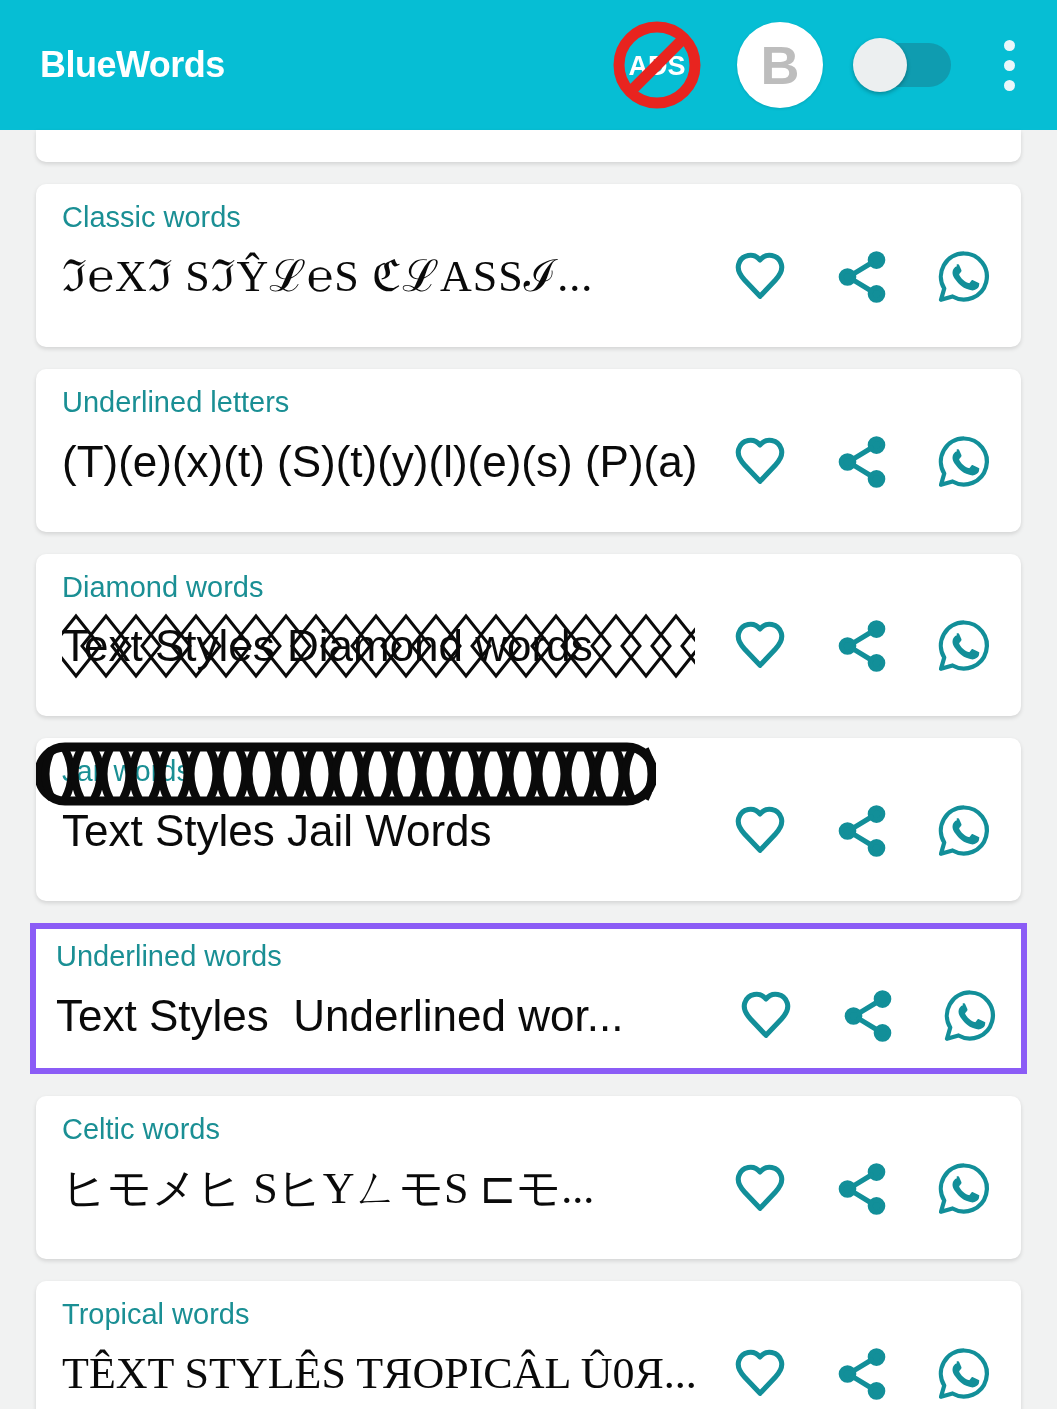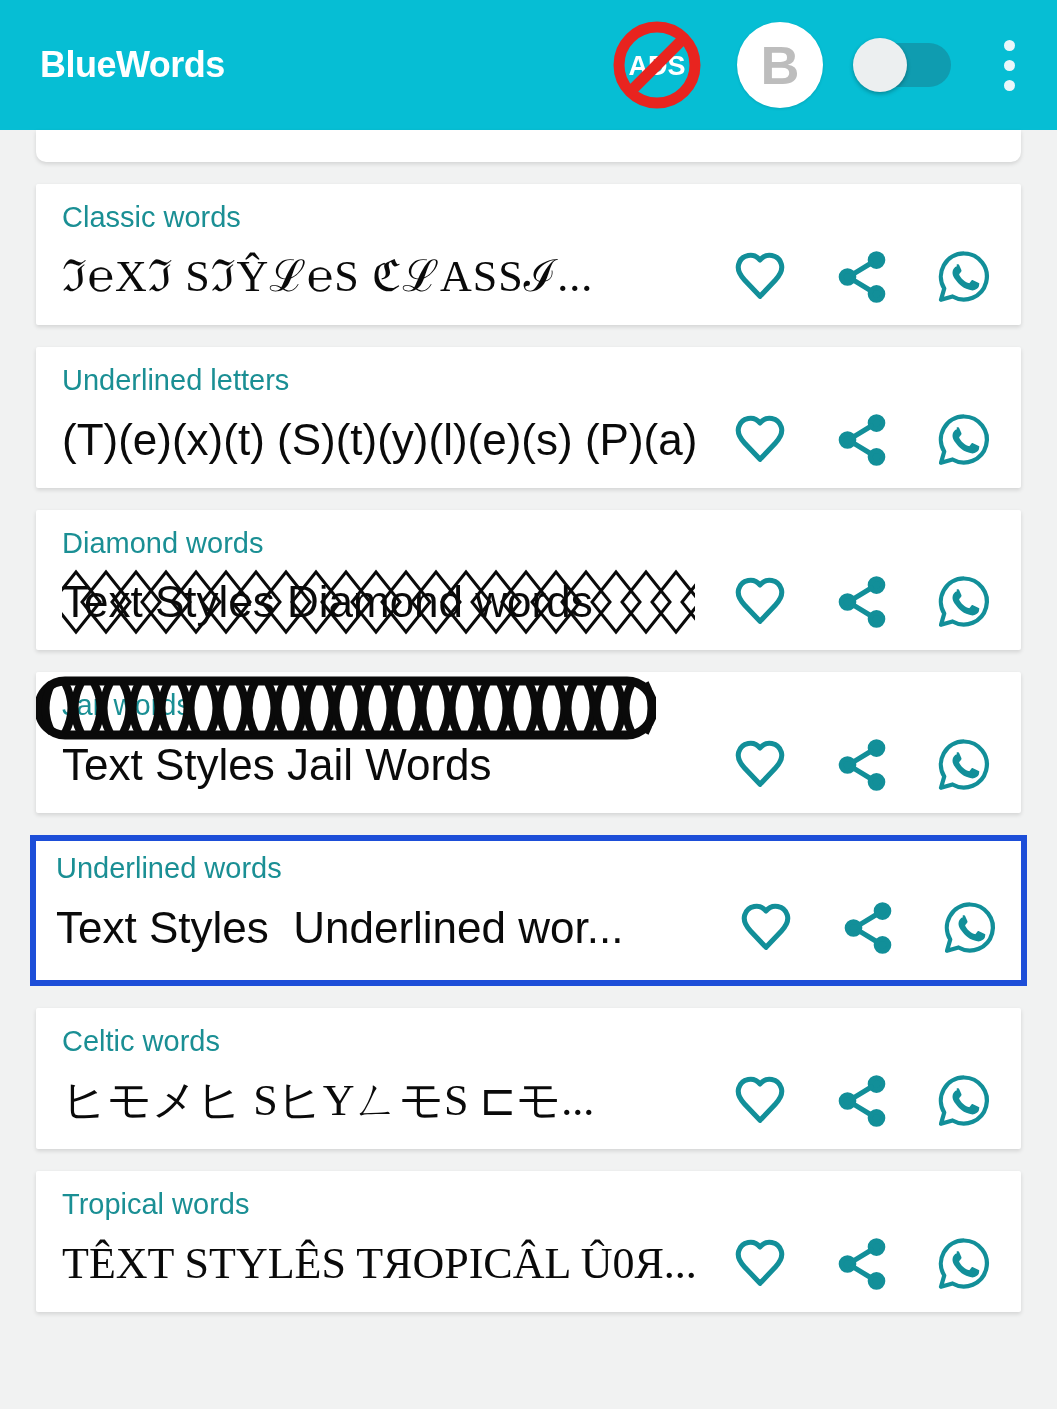--- a/index.html
+++ b/index.html
@@ -112,36 +112,36 @@
     background: #e9f7fa;
   }
 
   
   .list {
     padding: 0 36px;
     box-sizing: border-box;
   }
   .card {
     background: #ffffff;
-    border-radius: 2px;
+    border-radius: 10px;
     box-shadow: 0 2px 4px rgba(0,0,0,0.13);
-    padding: 16px 26px 12px 26px;
+    padding: 16px 26px 34px 26px;
     box-sizing: border-box;
     margin-bottom: 22px;
     position: relative;
   }
   .card.partial {
     height: 32px;
     padding: 0;
     border-radius: 0 0 10px 10px;
     margin-bottom: 22px;
     overflow: hidden;
   }
   .card.selected {
-    border: 6px solid #1d4ed8;
+    border: 6px solid #8b5cf6;
     border-radius: 0;
     padding: 10px 20px 16px 20px;
     box-shadow: none;
     margin-left: -6px;
     margin-right: -6px;
   }
   .card-label {
     color: #1a8f94;
     font-size: 29px;
     line-height: 1.2;

